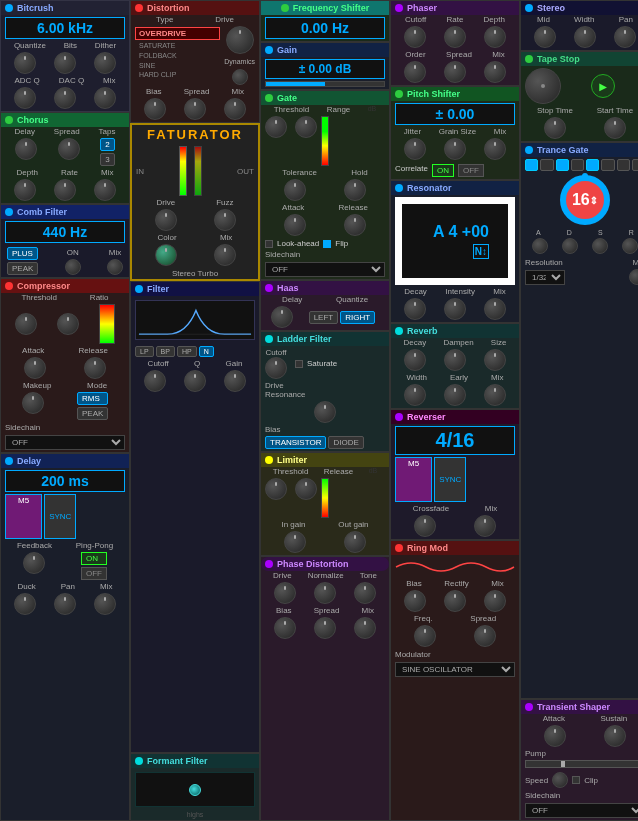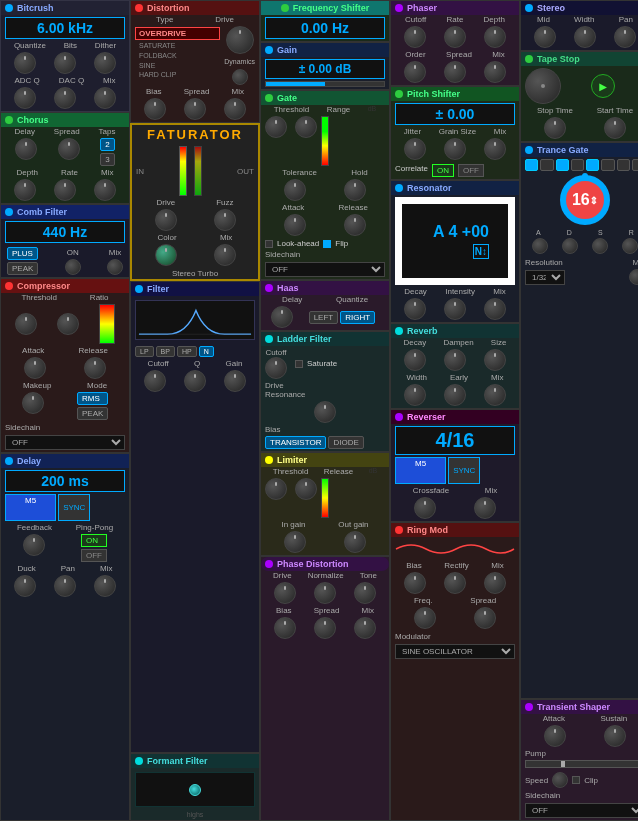--- a/index.html
+++ b/index.html
@@ -284,28 +284,28 @@
     .type-list {
       font-size: 7px;
       color: #888;
       line-height: 1.4;
       padding: 0 4px;
     }
     .sync-btn {
       background: #333;
       border: 1px solid #0af;
       color: #0af;
-      padding: 8px 4px;
+      padding: 17px 4px;
       font-size: 8px;
     }
     .ms-btn {
-      background: #1d4ed8;
+      background: #701a75;
       border: 1px solid #0af;
       color: #fff;
-      padding: 1px 19px;
+      padding: 1px 12px;
       font-size: 8px;
     }
     .on-btn { background: #1a3a1a; border: 1px solid #2f2; color: #4f4; padding: 1px 4px; font-size: 8px; }
     .off-btn { background: #333; border: 1px solid #555; color: #888; padding: 1px 4px; font-size: 8px; }
     .checkbox-row {
       display: flex; align-items: center; gap: 4px; padding: 1px 4px; font-size: 8px;
     }
     .checkbox {
       width: 8px; height: 8px; border: 1px solid #555; background: #333; display: inline-block;
     }

